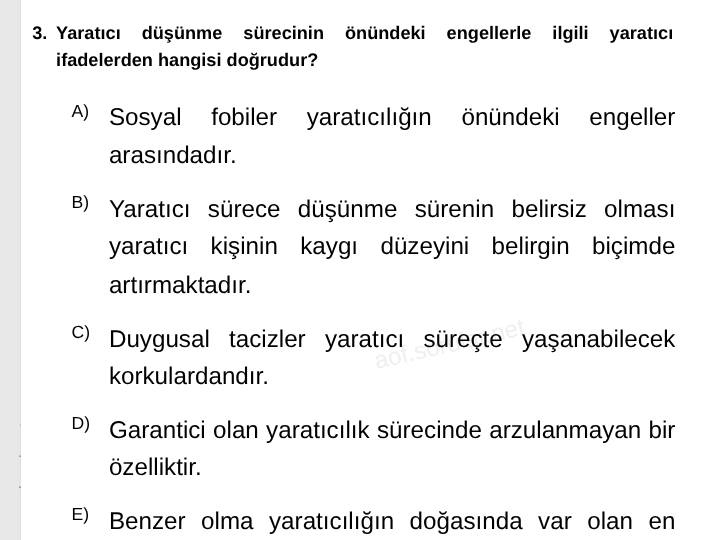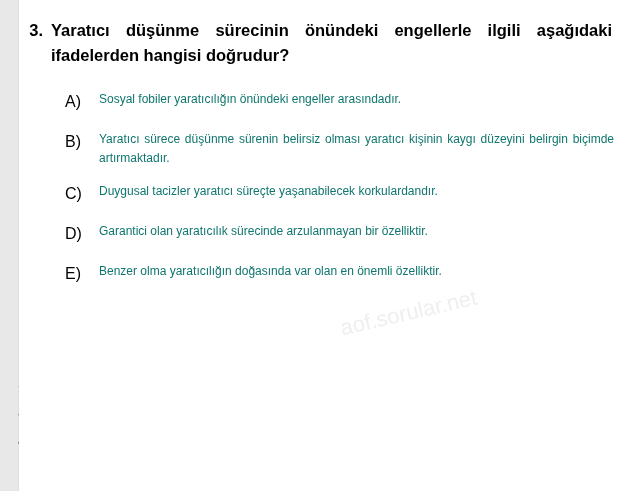--- a/index.html
+++ b/index.html
@@ -113,41 +113,41 @@
   .opt-letter {
     flex: 0 0 auto;
     width: 34px;
     font-size: 16px;
     color: #000000;
     line-height: 1.55;
   }
 
   .opt-text {
     flex: 1 1 auto;
-    font-size: 12px;
-    color: #0f766e;
+    font-size: 22px;
+    color: #000000;
     line-height: 1.55;
     text-align: justify;
     text-justify: inter-word;
   }
 </style>
 </head>
 <body>
 
 <div class="left-strip">
   <div class="sidebar-watermark">aof.sorular.net</div>
 </div>
 
 <div class="page">
 
   <div class="center-watermark">aof.sorular.net</div>
 
   <div class="question-block">
     <div class="q-number">3.</div>
-    <div class="q-text">Yaratıcı düşünme sürecinin önündeki engellerle ilgili aşağıdaki ifadelerden hangisi doğrudur?</div>
+    <div class="q-text">Yaratıcı düşünme sürecinin önündeki engellerle ilgili yaratıcı ifadelerden hangisi doğrudur?</div>
   </div>
 
   <div class="options">
 
     <div class="option">
       <div class="opt-letter">A)</div>
       <div class="opt-text">Sosyal fobiler yaratıcılığın önündeki engeller arasındadır.</div>
     </div>
 
     <div class="option">

